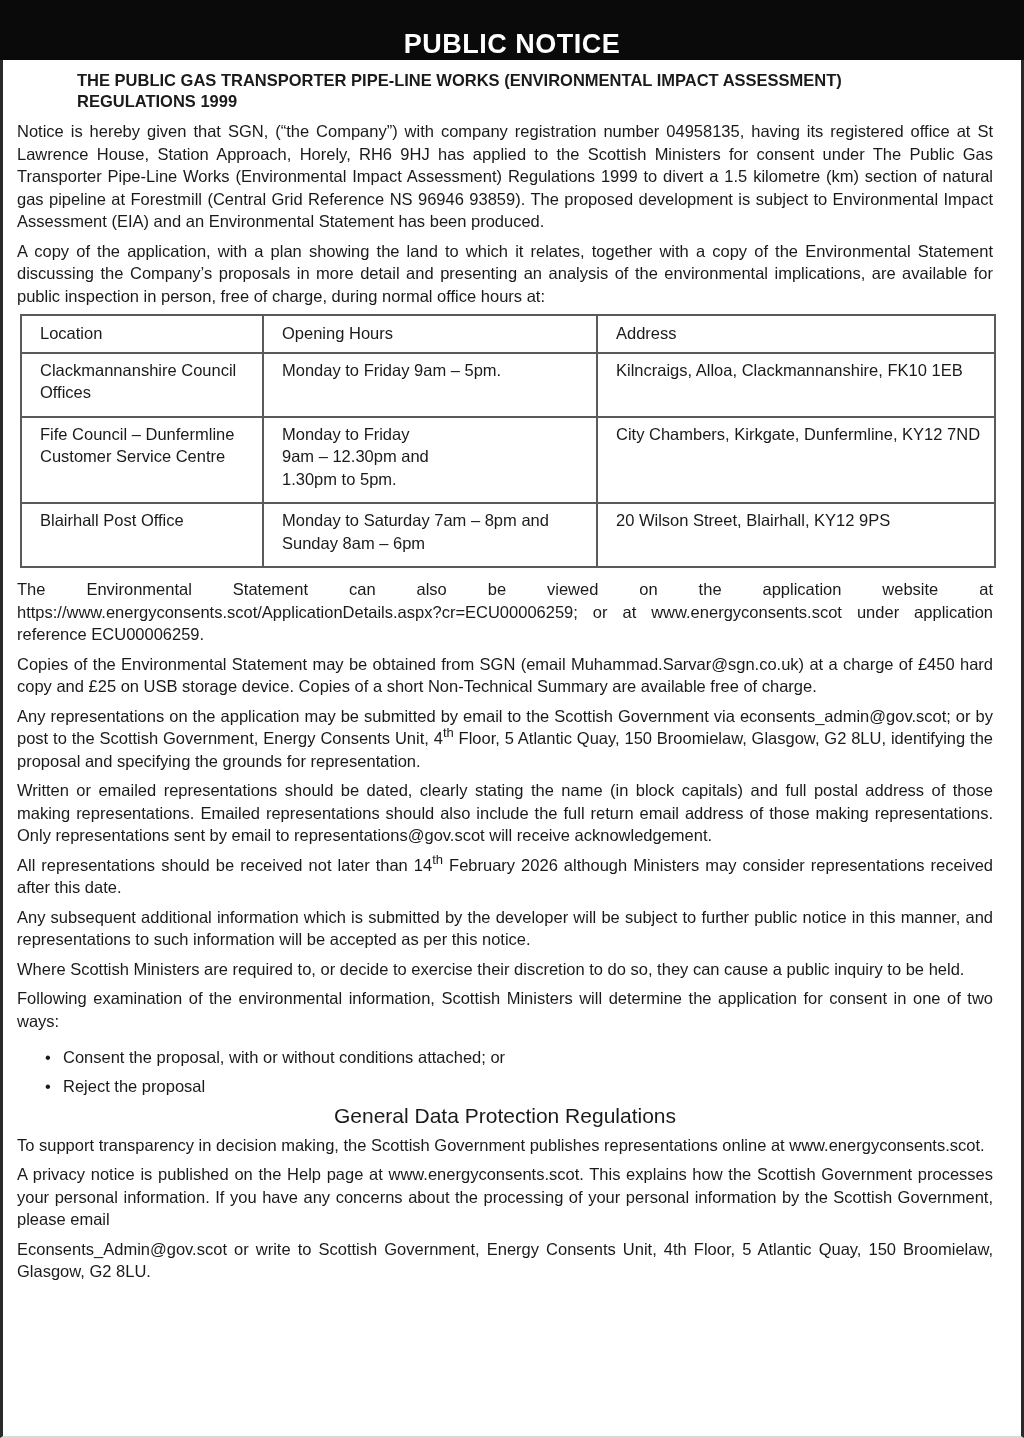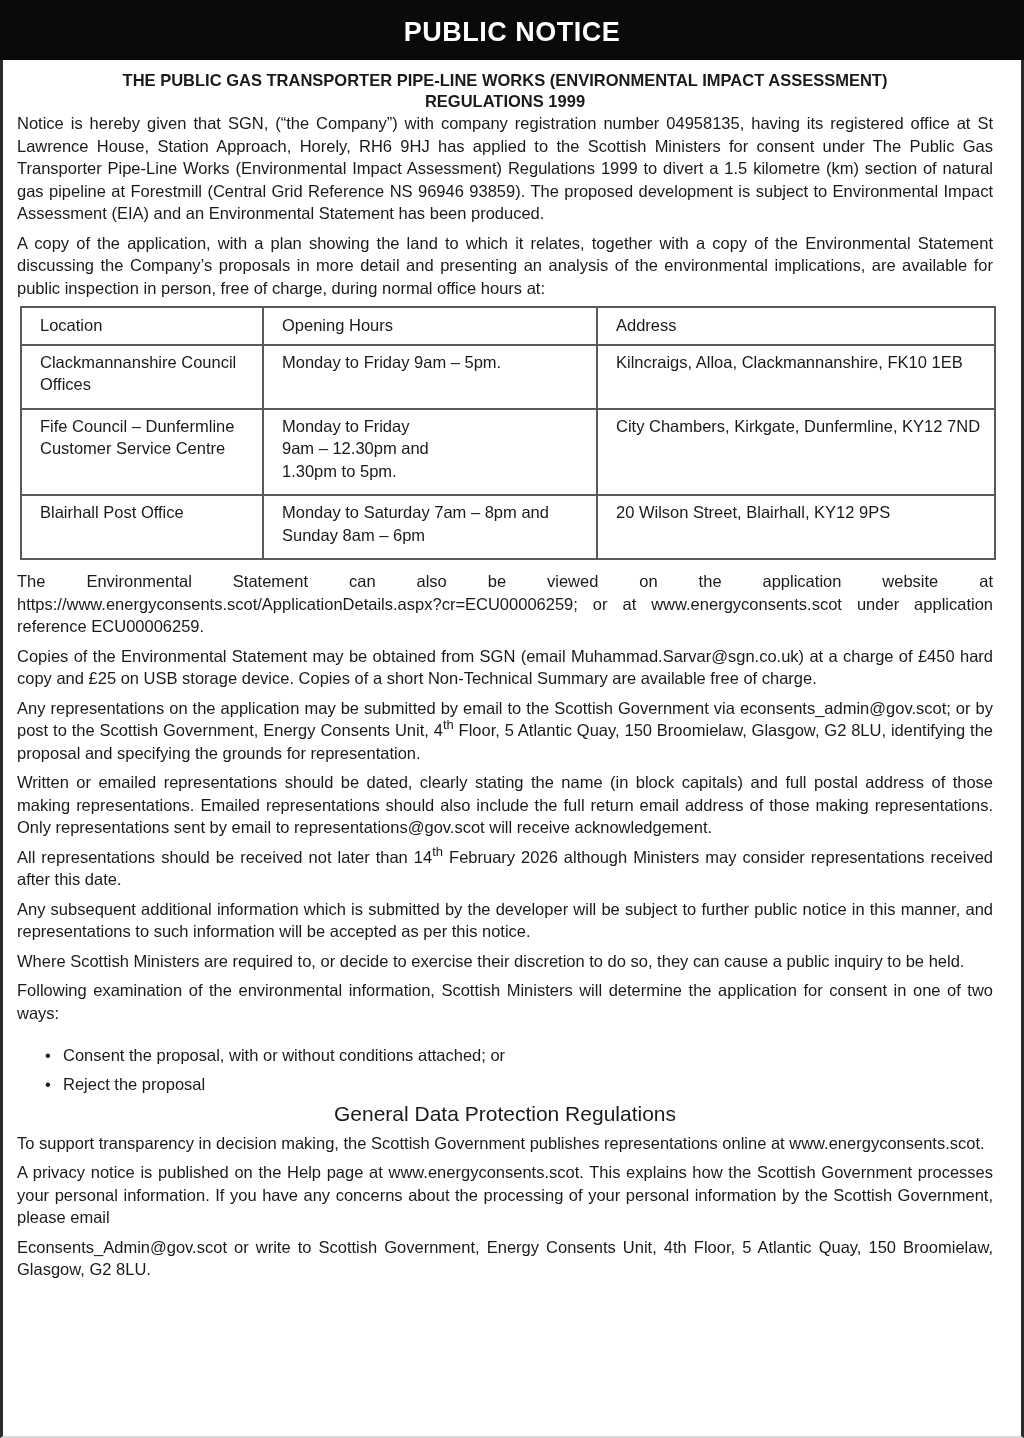--- a/index.html
+++ b/index.html
@@ -20,41 +20,40 @@
       box-sizing: border-box;
       border-left: 3px solid #2a2a2a;
       border-right: 3px solid #2a2a2a;
       border-bottom: 2px solid #d8d8d8;
       position: relative;
     }
     .banner {
       background: #0a0a0a;
       height: 60px;
       display: flex;
-      align-items: center;
+      align-items: flex-end;
       justify-content: center;
       margin-left: -3px;
       margin-right: -3px;
     }
     .banner-title {
       color: #ffffff;
       font-weight: bold;
       font-size: 27px;
       letter-spacing: 0.5px;
       padding-top: 4px;
     }
     .content {
       padding: 0 28px 0 14px;
     }
     .doc-title {
-      text-align: center;
       font-weight: bold;
       font-size: 16.5px;
       line-height: 21px;
-      margin: 10px 0 0 0;
+      margin: 10px 0 8px 0;
       padding: 0 60px;
     }
     p.para {
       margin: 0 0 7px 0;
       font-size: 16.5px;
       line-height: 22.5px;
       text-align: justify;
       text-align-last: left;
     }
     b { font-weight: normal; }
@@ -156,21 +155,21 @@
     <p class="para"><span>Any representations on the application may be submitted by email to the Scottish Government via econsents_admin@gov.scot; or by post to the Scottish Government, Energy Consents Unit, 4</span><sup>th</sup><span> Floor, 5 Atlantic Quay, 150 Broomielaw, Glasgow, G2 8LU, identifying the proposal and specifying the grounds for representation.</span></p>
 
     <p class="para">Written or emailed representations should be dated, clearly stating the name (in block capitals) and full postal address of those making representations. Emailed representations should also include the full return email address of those making representations. Only representations sent by email to representations@gov.scot will receive acknowledgement.</p>
 
     <p class="para"><span>All representations should be received not later than 14</span><sup>th</sup><span> February 2026 although Ministers may consider representations received after this date.</span></p>
 
     <p class="para">Any subsequent additional information which is submitted by the developer will be subject to further public notice in this manner, and representations to such information will be accepted as per this notice.</p>
 
     <p class="para">Where Scottish Ministers are required to, or decide to exercise their discretion to do so, they can cause a public inquiry to be held.</p>
 
-    <p class="para" style="margin-bottom:20px;">Following examination of the environmental information, Scottish Ministers will determine the application for consent in one of two ways:</p>
+    <p class="para" style="margin-bottom:14px;">Following examination of the environmental information, Scottish Ministers will determine the application for consent in one of two ways:</p>
 
     <ul class="outcomes">
       <li>
         <span class="bullet">•</span>
         <span>Consent the proposal, with or without conditions attached; or</span>
       </li>
       <li>
         <span class="bullet">•</span>
         <span>Reject the proposal</span>
       </li>

